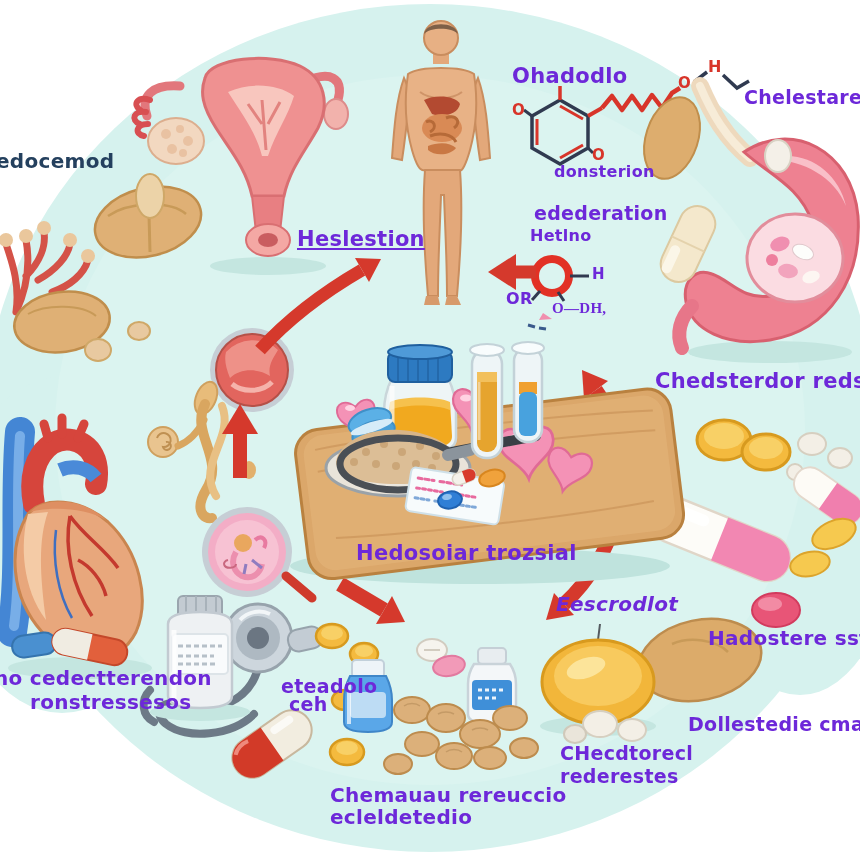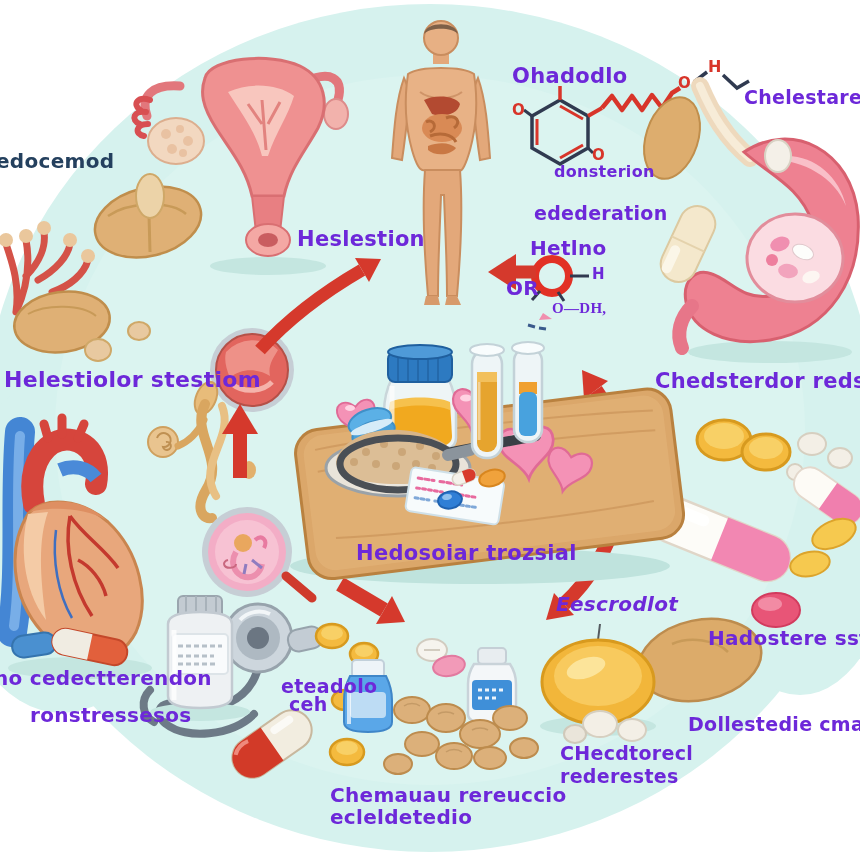--- a/index.html
+++ b/index.html
@@ -384,45 +384,44 @@
     <ellipse cx="598" cy="676" rx="44" ry="30" fill="#f8ca5e"></ellipse>
     <ellipse cx="586" cy="668" rx="20" ry="10" fill="#fce49a" transform="rotate(-18 586 668)"></ellipse>
     <ellipse cx="600" cy="724" rx="17" ry="13" fill="#f3efe6" stroke="#d6cfc0" stroke-width="2"></ellipse>
     <ellipse cx="632" cy="730" rx="14" ry="11" fill="#f3efe6" stroke="#d6cfc0" stroke-width="2"></ellipse>
     <ellipse cx="575" cy="734" rx="11" ry="9" fill="#eae5da" stroke="#d0c9ba" stroke-width="2"></ellipse>
   </g>
 
 </svg>
 
 <div class="lbl navy" style="left:-4px;top:149px;font-size:20px;">edocemod</div>
-<div class="lbl" style="left:4px;top:367px;font-size:22px;">Helestiolor stestiom</div>
-<div class="lbl" style="left:297px;top:227px;font-size:21px;">Heslestion</div>
+<div class="lbl" style="left:297px;top:227px;font-size:21px;text-decoration:underline;">Heslestion</div>
 
 <div class="lbl" style="left:512px;top:64px;font-size:21px;"><span class="red">O</span><span>hadodlo</span></div>
 <div class="lbl" style="left:534px;top:162px;font-size:16px;margin-left:20px;">donsterion</div>
 <div class="lbl" style="left:534px;top:202px;font-size:19px;">edederation</div>
 <div class="lbl red" style="left:512px;top:101px;font-size:15px;">O</div>
 <div class="lbl red" style="left:592px;top:146px;font-size:15px;">O</div>
 <div class="lbl red" style="left:678px;top:74px;font-size:15px;">O</div>
 <div class="lbl red" style="left:708px;top:57px;font-size:16px;">H</div>
 
 <div class="lbl" style="left:744px;top:86px;font-size:19px;">Chelestare</div>
 
-<div class="lbl" style="left:530px;top:236px;font-size:20px;">Hetlno</div>
+<div class="lbl" style="left:530px;top:226px;font-size:16px;">Hetlno</div>
 <div class="lbl" style="left:592px;top:265px;font-size:15px;">H</div>
-<div class="lbl" style="left:506px;top:276px;font-size:20px;">OR</div>
+<div class="lbl" style="left:506px;top:289px;font-size:16px;">OR</div>
 <div class="lbl" style="left:552px;top:300px;font-size:15px;font-family:Liberation Serif, serif;">O—DH,</div>
 
 <div class="lbl" style="left:655px;top:369px;font-size:21px;">Chedsterdor redsiom</div>
 <div class="lbl" style="left:356px;top:541px;font-size:21px;text-align:right;">Hedosoiar trozsial</div>
 <div class="lbl" style="left:556px;top:592px;font-size:20px;font-style:italic;">Eescrodlot</div>
 <div class="lbl" style="left:708px;top:626px;font-size:20px;">Hadostere ssten</div>
 <div class="lbl" style="left:688px;top:713px;font-size:19px;">Dollestedie cmados</div>
 <div class="lbl ctr" style="left:560px;top:742px;width:140px;font-size:19px;">CHecdtorecl</div>
 <div class="lbl ctr" style="left:560px;top:765px;width:140px;font-size:19px;">rederestes</div>
 <div class="lbl ctr" style="left:330px;top:805px;width:210px;font-size:20px;">ecleldetedio</div>
 <div class="lbl ctr" style="left:330px;top:783px;width:210px;font-size:20px;">Chemauau rereuccio</div>
 <div class="lbl" style="left:-6px;top:666px;font-size:20px;">no cedectterendon</div>
-<div class="lbl" style="left:30px;top:690px;font-size:20px;margin-top:13px;">ronstressesos</div>
+<div class="lbl" style="left:30px;top:690px;font-size:20px;">ronstressesos</div>
 <div class="lbl" style="left:281px;top:675px;font-size:19px;">eteadolo</div>
 <div class="lbl" style="left:289px;top:675px;font-size:19px;margin-top:18px;">ceh</div>
 
 </div>
 
 </body></html>

